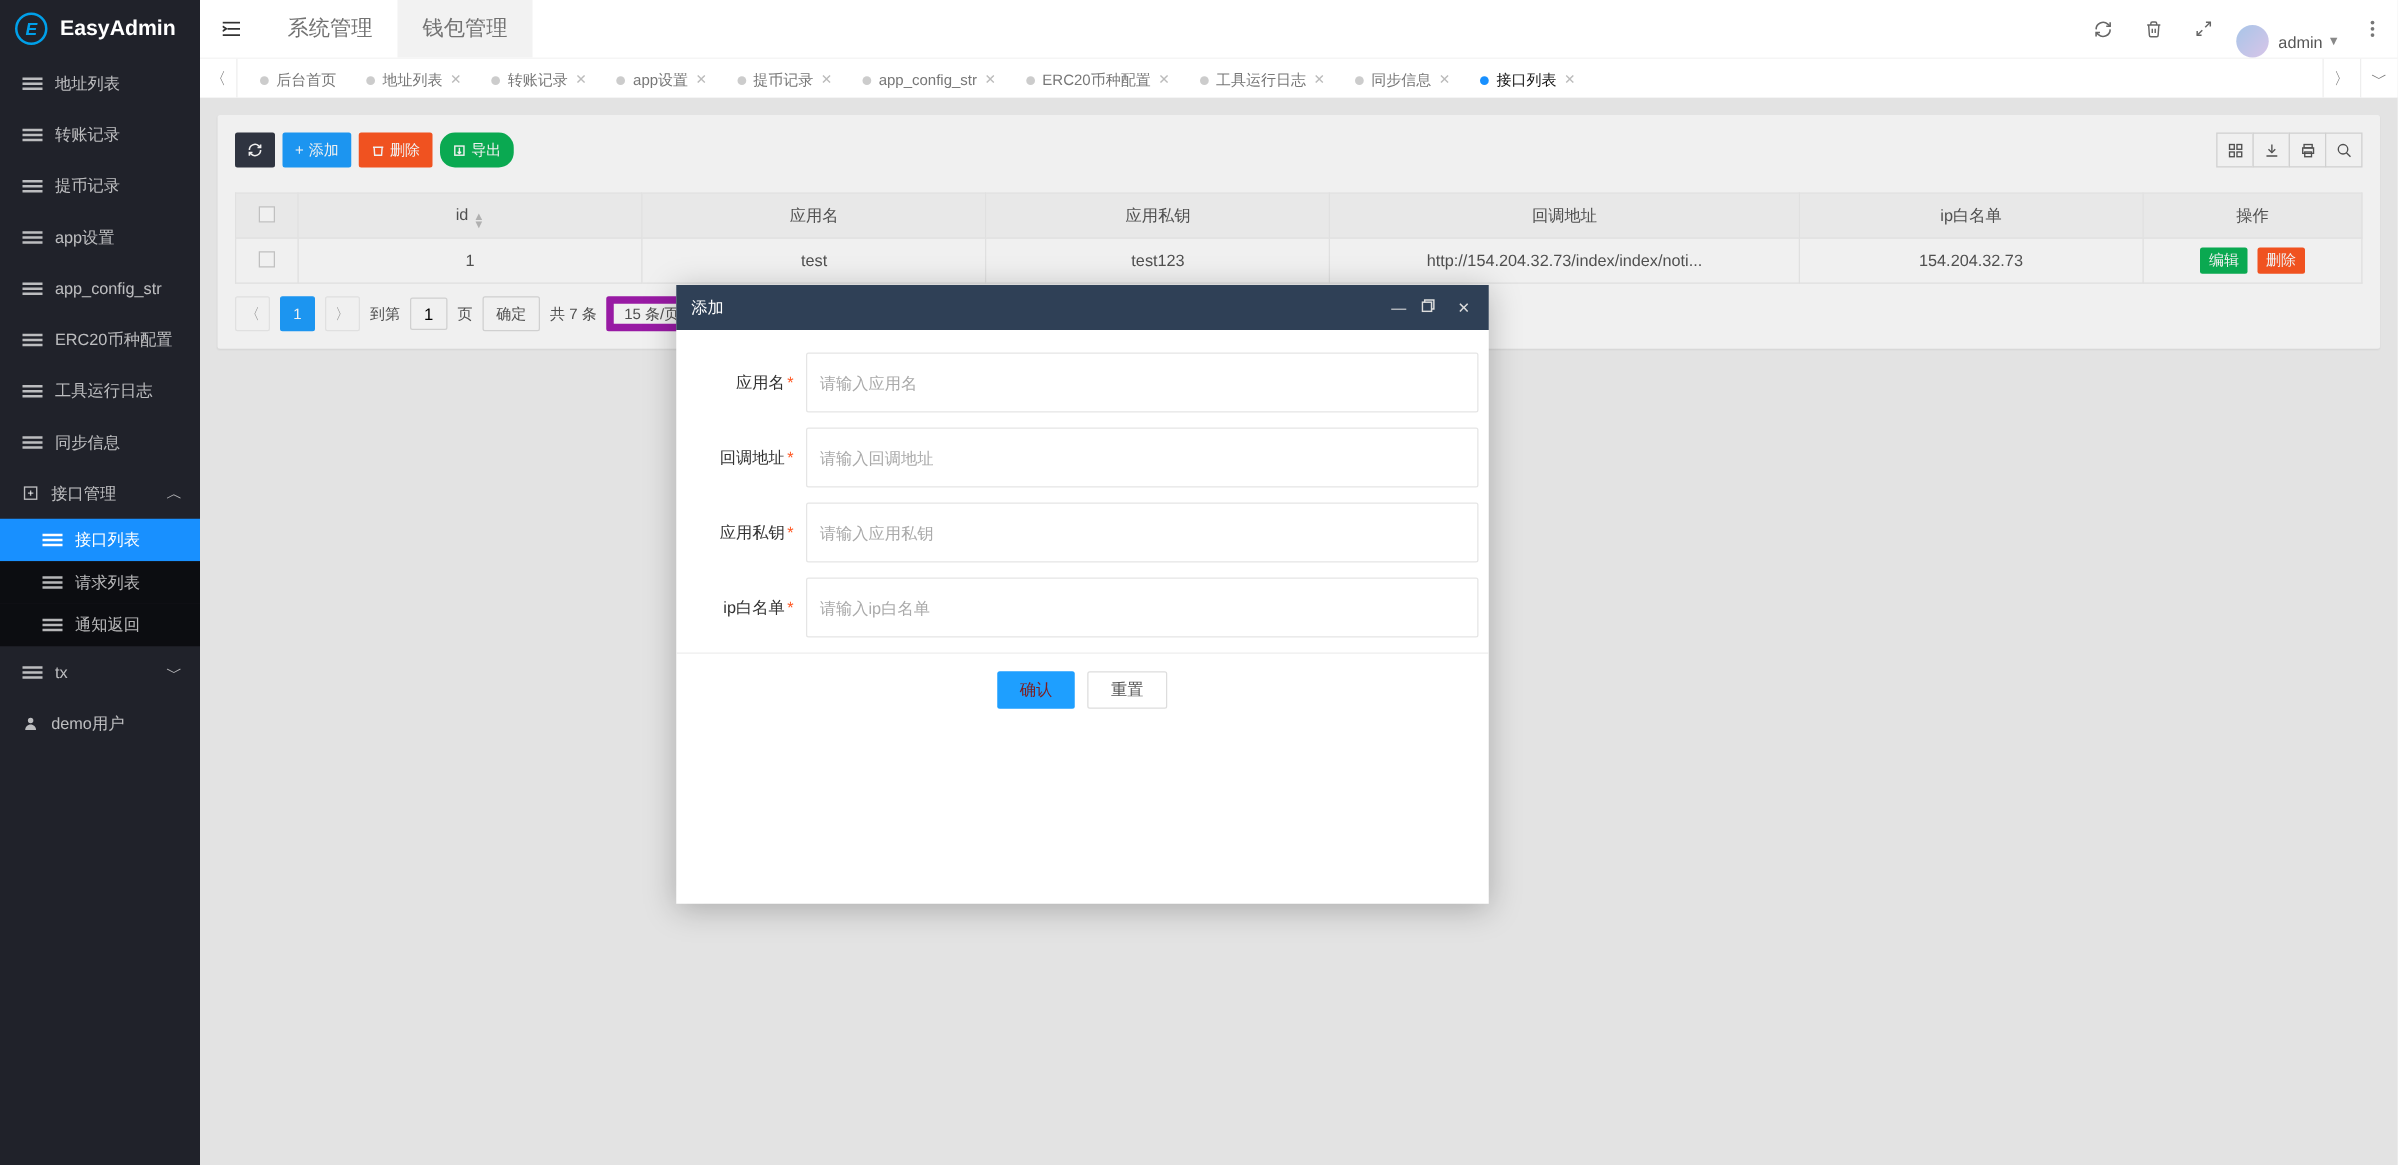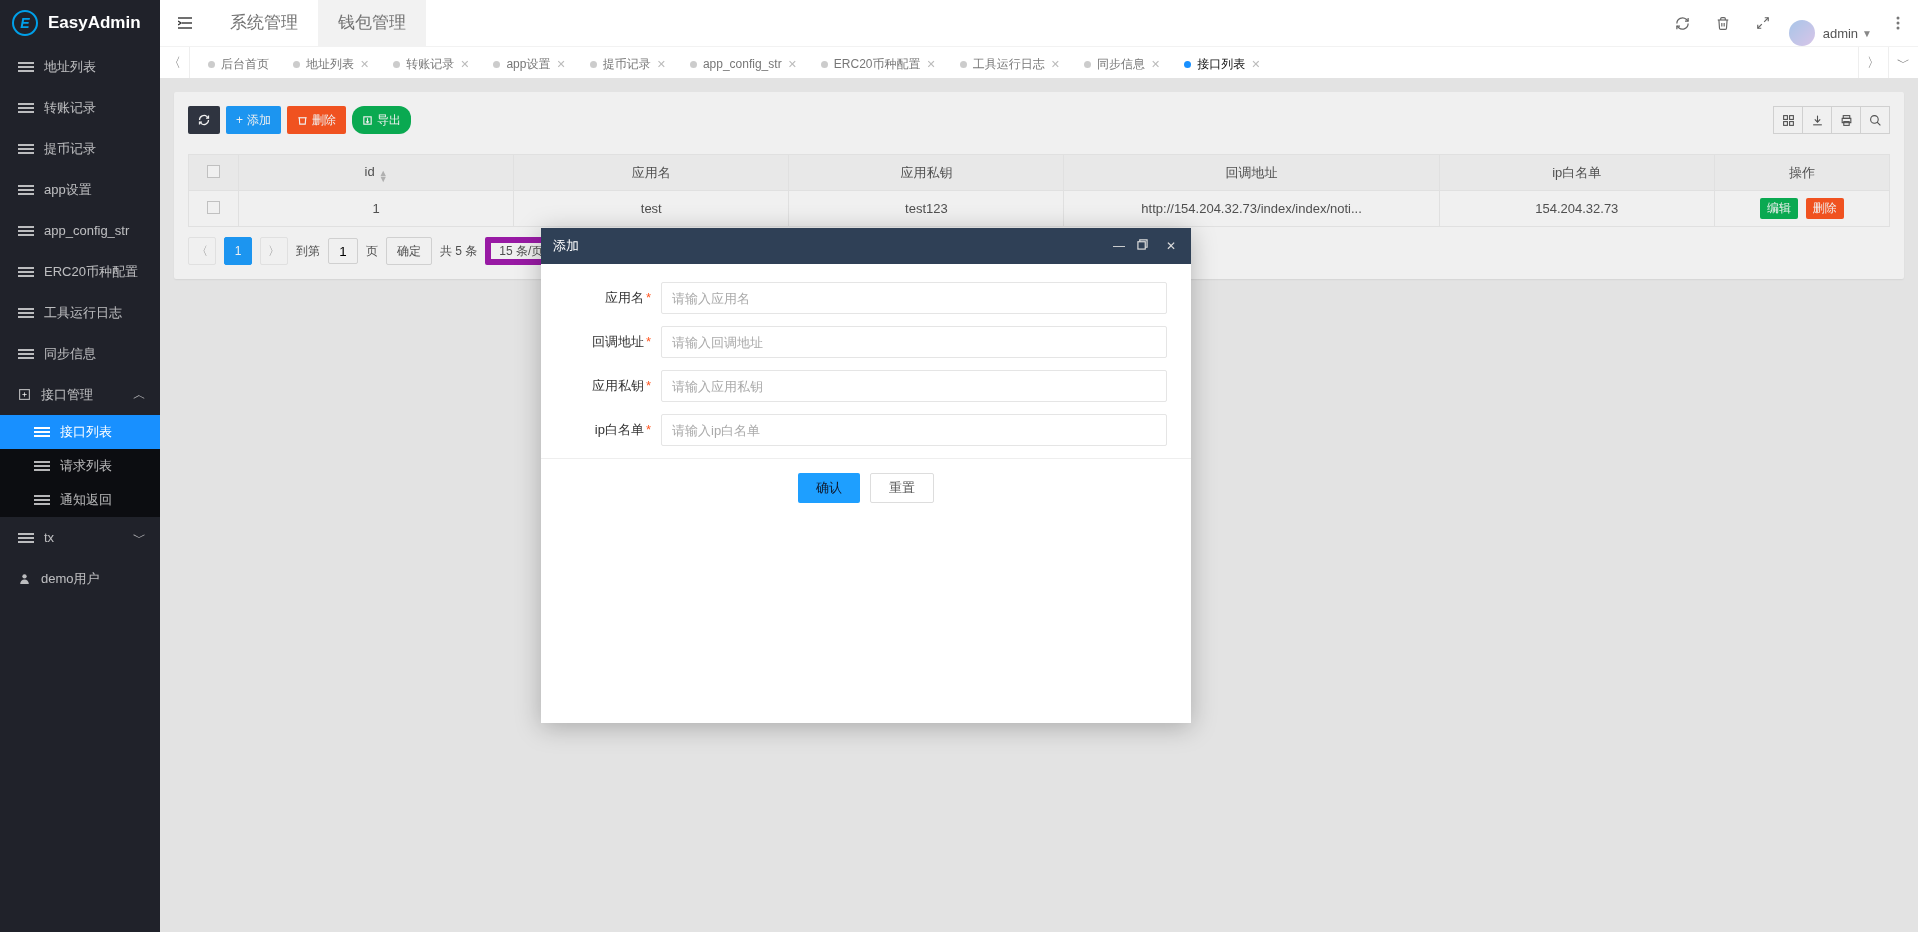--- a/index.html
+++ b/index.html
@@ -70,30 +70,30 @@
 .pg-text-btn { height: 28px; padding: 0 10px; border: 1px solid #ddd; background:#fff; cursor:pointer; border-radius:2px; color:#555; font-size:12px; }
 .pg-select { height: 28px; border: 6px solid #a21caf; padding: 0 4px; border-radius:2px; color:#555; font-size:12px; background:#fff; }
 
 
 .overlay { position: fixed; inset: 0; background: rgba(0,0,0,0); z-index: 200; }
 .modal { position: fixed; left: 541px; top: 228px; width: 650px; height: 495px; background: #fff; box-shadow: 0 4px 24px rgba(0,0,0,0.25); z-index: 210; display:flex; flex-direction:column; }
 .modal-header { height: 36px; background: #2f4056; color: #fff; display: flex; align-items: center; padding: 0 12px; font-size: 13px; }
 .modal-header .title { flex:1; }
 .modal-header .win-btns { display:flex; gap:10px; color:#ddd; }
 .win-btn { cursor:pointer; font-size:12px; width:16px; text-align:center; }
-.modal-body { flex:1; padding: 18px 24px 0; overflow:auto; }
+.modal-body { flex:1; padding: 18px 8px 0; overflow:auto; }
 .form-row { display:flex; align-items:center; margin-bottom: 12px; }
 .form-label { width: 96px; text-align: right; padding-right: 10px; color:#333; font-size:13px; }
 .form-label .req { color: #ff5722; margin-left: 2px; }
-.form-input { flex:1; height: 32px; border: 1px solid #e5e5e5; padding: 0 10px; font-size: 13px; color:#333; border-radius:2px; }
+.form-input { flex:1; height: 48px; border: 1px solid #e5e5e5; padding: 0 10px; font-size: 13px; color:#333; border-radius:2px; }
 .form-input::placeholder { color:#aaa; }
 .modal-divider { border-top: 1px solid #eee; margin: 12px -24px 0; }
 .modal-actions { display:flex; justify-content:center; gap: 10px; padding: 14px 0 20px; }
 .mbtn { height: 30px; padding: 0 18px; border-radius: 2px; font-size: 13px; cursor:pointer; }
-.mbtn-primary { background:#1e9fff; color:#0f172a; border:none; }
+.mbtn-primary { background:#1e9fff; color:#7f1d1d; border:none; }
 .mbtn-default { background:#fff; color:#555; border:1px solid #ddd; }
 
 
 .main-tint { filter: brightness(0.94); }
 
 svg { display:block; }
 </style>
 </head>
 <body>
 
@@ -426,21 +426,21 @@
     </table>
 
     <div class="pager">
       <div class="pg-btn">〈</div>
       <div class="pg-btn active">1</div>
       <div class="pg-btn">〉</div>
       <span>到第</span>
       <input class="pg-input" value="1" style="">
       <span>页</span>
       <button class="pg-text-btn">确定</button>
-      <span>共 5 条</span>
+      <span>共 7 条</span>
       <select class="pg-select"><option>15 条/页</option></select>
     </div>
   </div>
 </div>
 
 <div class="overlay"></div>
 <div class="modal">
   <div class="modal-header">
     <span class="title">添加</span>
     <div class="win-btns">

